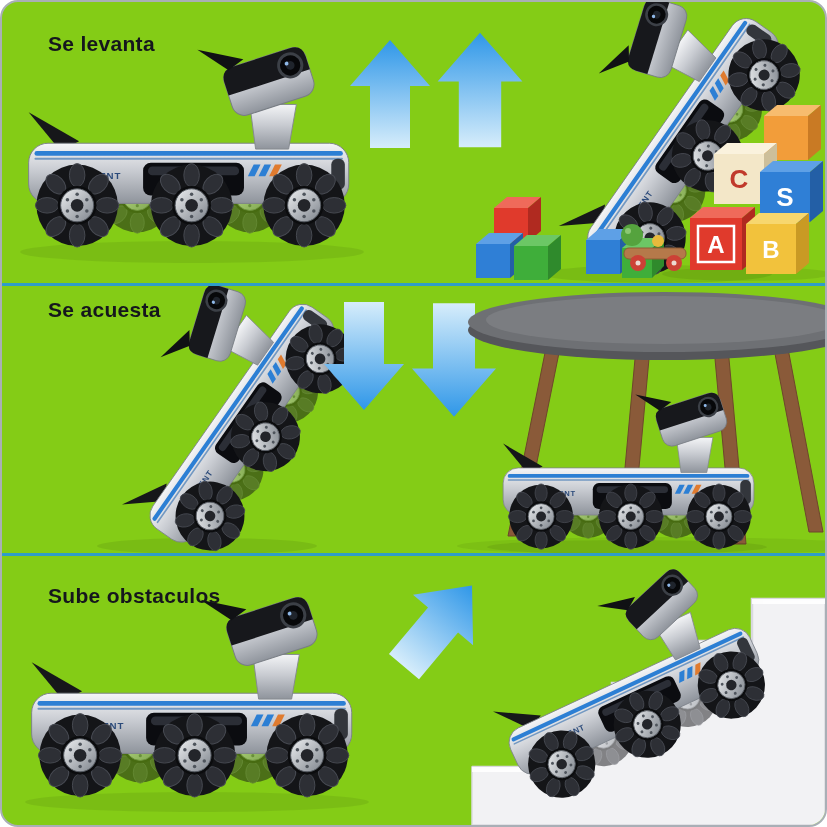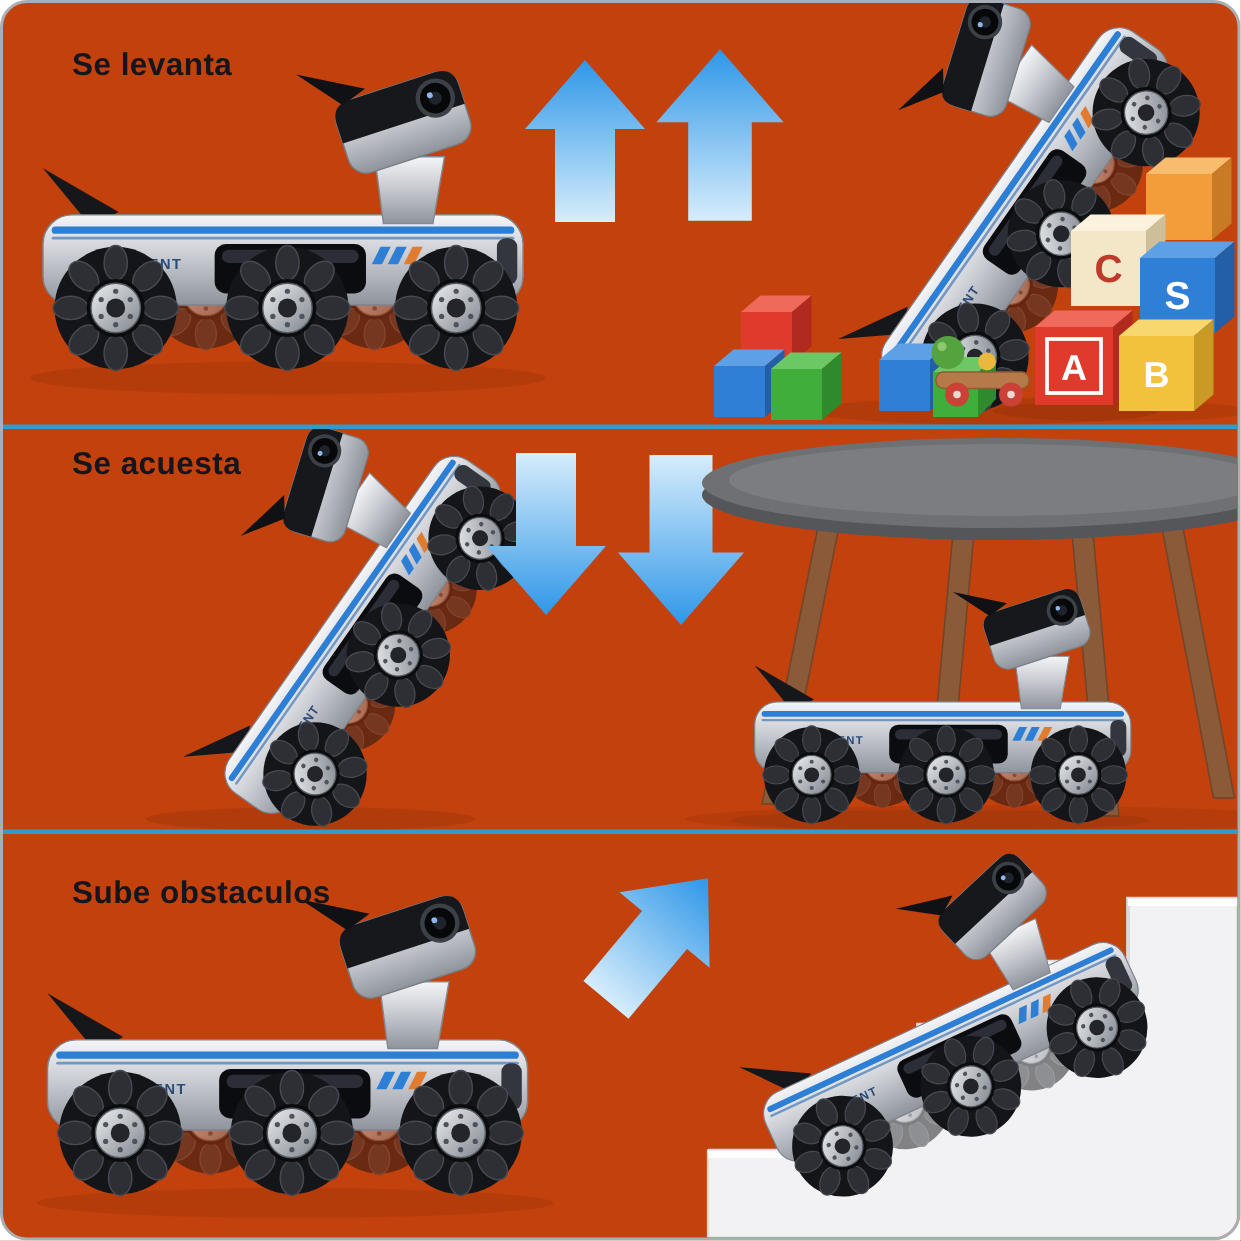--- a/index.html
+++ b/index.html
@@ -1,18 +1,18 @@
 <!DOCTYPE html>
 <html><head>
 <meta charset="utf-8">
 <style>
   html,body{margin:0;padding:0;background:#fff;}
   .page{
     position:relative;width:827px;height:827px;box-sizing:border-box;
-    background:#c2410c;border:2px solid #a9afb6;border-radius:18px;overflow:hidden;
+    background:#84cc16;border:2px solid #a9afb6;border-radius:18px;overflow:hidden;
     font-family:"Liberation Sans",sans-serif;
   }
   .panel{position:relative;width:100%;}
   .p1{height:281px}
   .p2{height:267px}
   .p3{height:269px}
   .divider{width:100%;height:3px;background:#2f9dc9;}
   .title{
     position:absolute;margin:0;z-index:5;left:46px;
     font-size:21px;font-weight:600;letter-spacing:.3px;color:#15161d;

